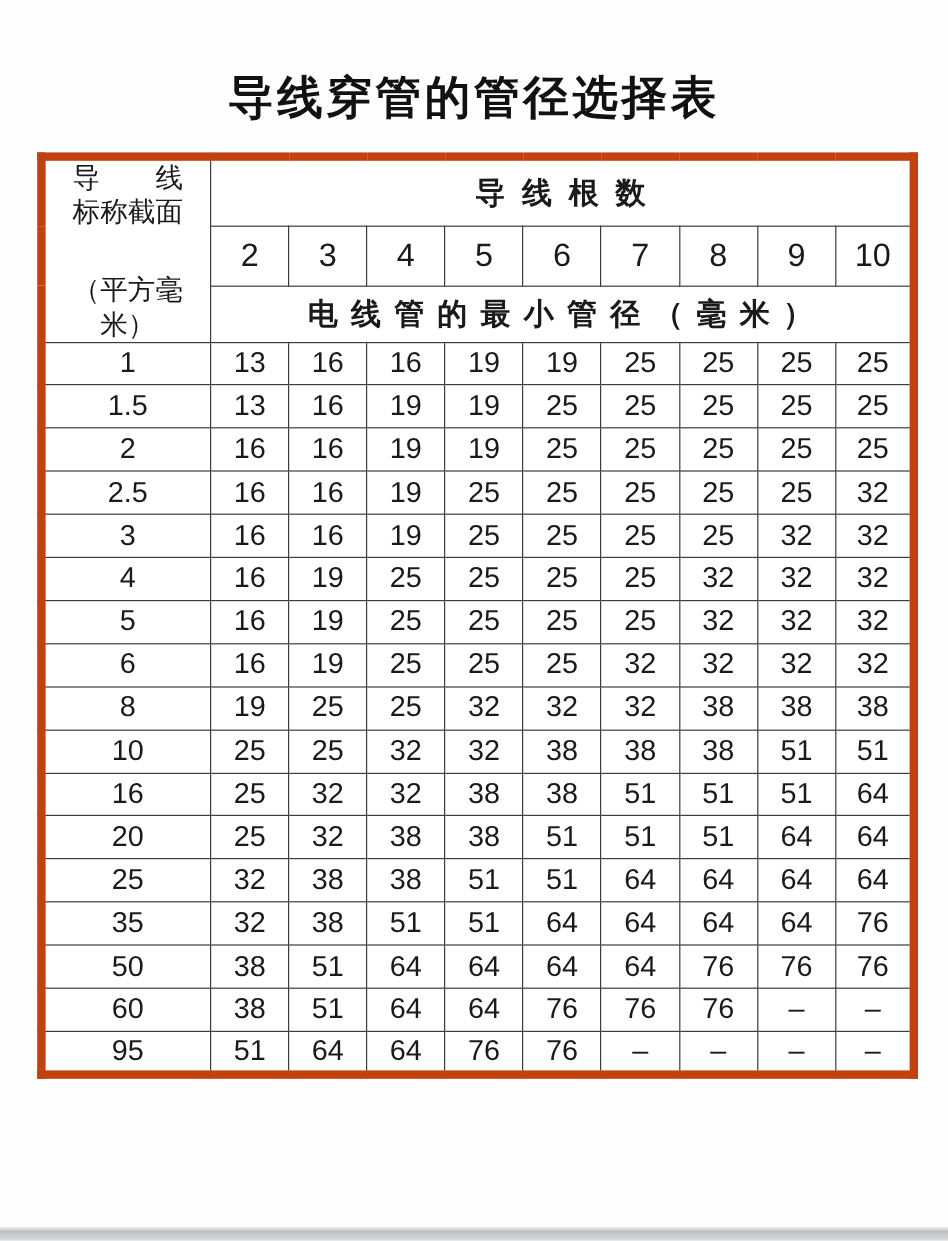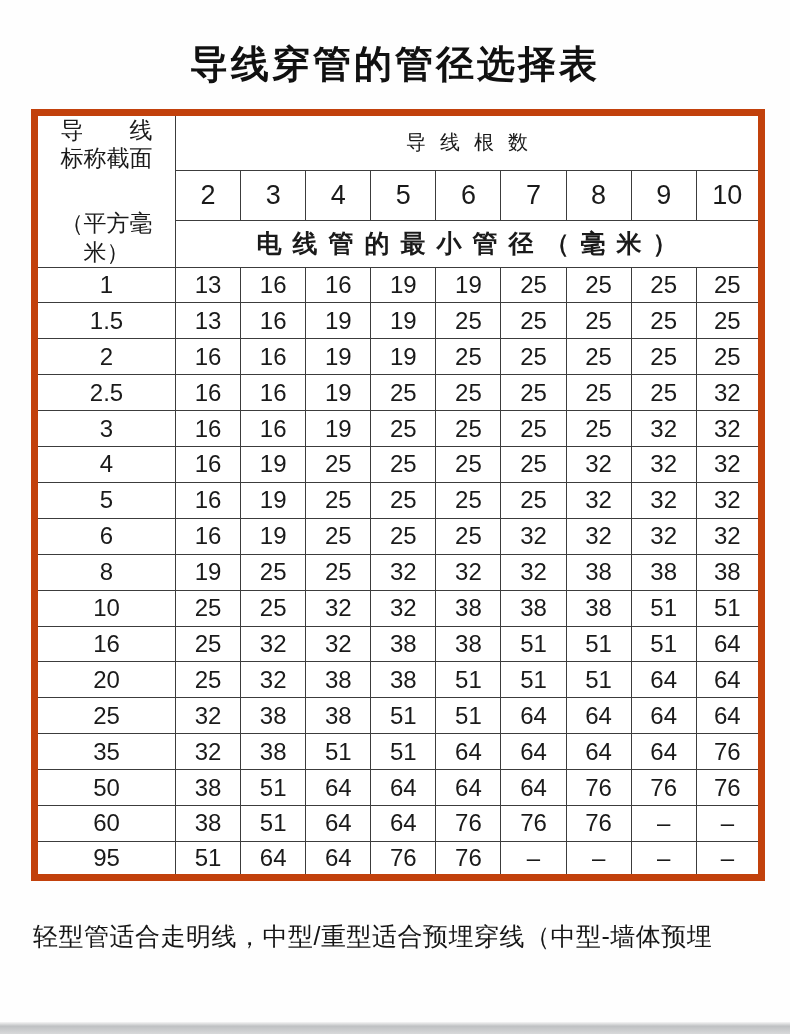--- a/index.html
+++ b/index.html
@@ -11,21 +11,21 @@
     font-family: "Liberation Sans", "DejaVu Sans", sans-serif;
     color: #1a1a1a;
     position: relative;
     overflow: hidden;
   }
   .title {
     text-align: center;
     font-size: 38px;
     font-weight: bold;
     letter-spacing: 3px;
-    padding-top: 42px;
+    padding-top: 60px;
     line-height: 1.2;
     color: #111;
   }
   table.sel-table {
     border-collapse: collapse;
     table-layout: fixed;
     width: 727px;
     margin: 21px 0 0 31px;
     border: 7px solid #c2410c;
   }
@@ -38,22 +38,22 @@
   }
   .corner-cell {
     border-right-width: 2px;
     font-weight: normal;
     font-size: 23px;
     line-height: 1.25;
     padding: 6px 2px;
   }
   .corner-line3 { margin-top: 36px; }
   .top-header-cell {
-    font-size: 20px;
-    font-weight: normal;
+    font-size: 25px;
+    font-weight: bold;
     letter-spacing: 14px;
     text-indent: 14px;
     height: 51px;
   }
   .numrow th {
     font-size: 27px;
     font-weight: normal;
     height: 43px;
   }
   .sub-header-cell {
@@ -330,16 +330,15 @@
         <td>76</td>
         <td>–</td>
         <td class="thick-left">–</td>
         <td>–</td>
         <td>–</td>
       </tr>
     </tbody>
 </table>
 
 <div class="note">
-  <div>轻型管适合走明线，中型/重型适合预埋穿线（中型-墙体预埋</div>
 </div>
 
 <div class="bottom-strip"></div>
 
 </body></html>

